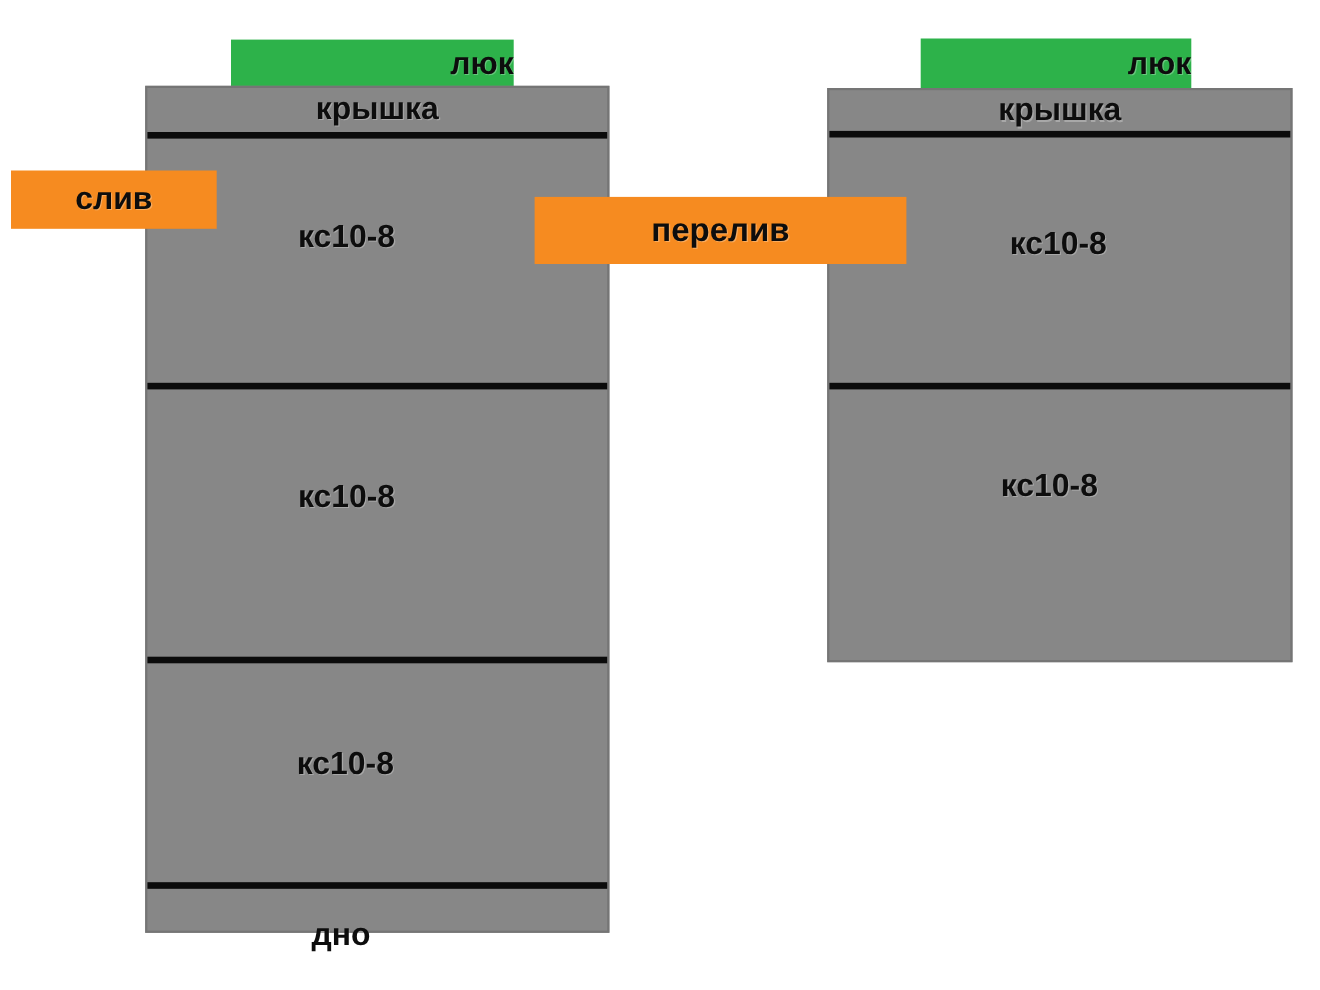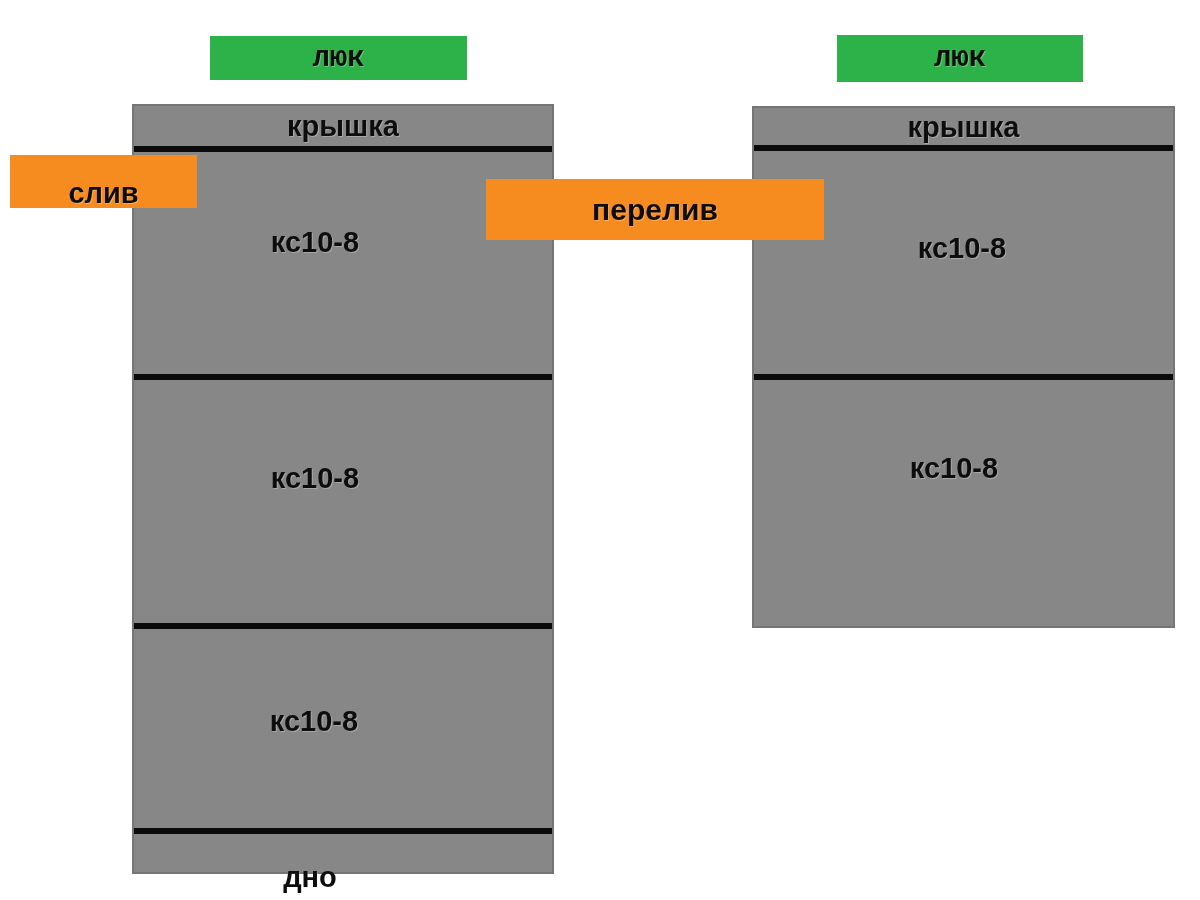--- a/index.html
+++ b/index.html
@@ -22,52 +22,50 @@
     height:900px;
     background:var(--background);
     overflow:hidden;
   }
   .tank{
     position:absolute;
     background:var(--tank-gray);
     border:2px solid var(--tank-border);
     box-sizing:border-box;
     z-index:2;
-    margin-top:26px;
   }
   .tank-left{left:132px;top:78px;width:422px;height:770px;}
   .tank-right{left:752px;top:80px;width:423px;height:522px;}
   .hline{
     position:absolute;
     left:0;
     width:100%;
     height:6px;
     background:var(--divider-black);
     z-index:3;
   }
   .hatch{
     position:absolute;
     background:var(--hatch-green);
     z-index:1;
     display:flex;
     align-items:center;
-    justify-content:center;
-    font-family:Liberation Mono, monospace;
+    justify-content:flex-end;
   }
   .hatch-left{left:210px;top:36px;width:257px;height:44px;}
   .hatch-right{left:837px;top:35px;width:246px;height:47px;}
   .pipe{
     position:absolute;
     background:var(--pipe-orange);
     z-index:4;
     display:flex;
     align-items:center;
     justify-content:center;
   }
-  .pipe-drain{left:10px;top:155px;width:187px;height:53px;align-items:flex-end;}
+  .pipe-drain{left:10px;top:155px;width:187px;height:53px;}
   .pipe-overflow{left:486px;top:179px;width:338px;height:61px;}
   .lbl{
     position:absolute;
     transform:translate(-50%,-50%);
     color:var(--text);
     font-weight:700;
     font-size:29px;
     line-height:1;
     white-space:nowrap;
     text-shadow:1px 1px 0 rgba(255,255,255,0.28);

